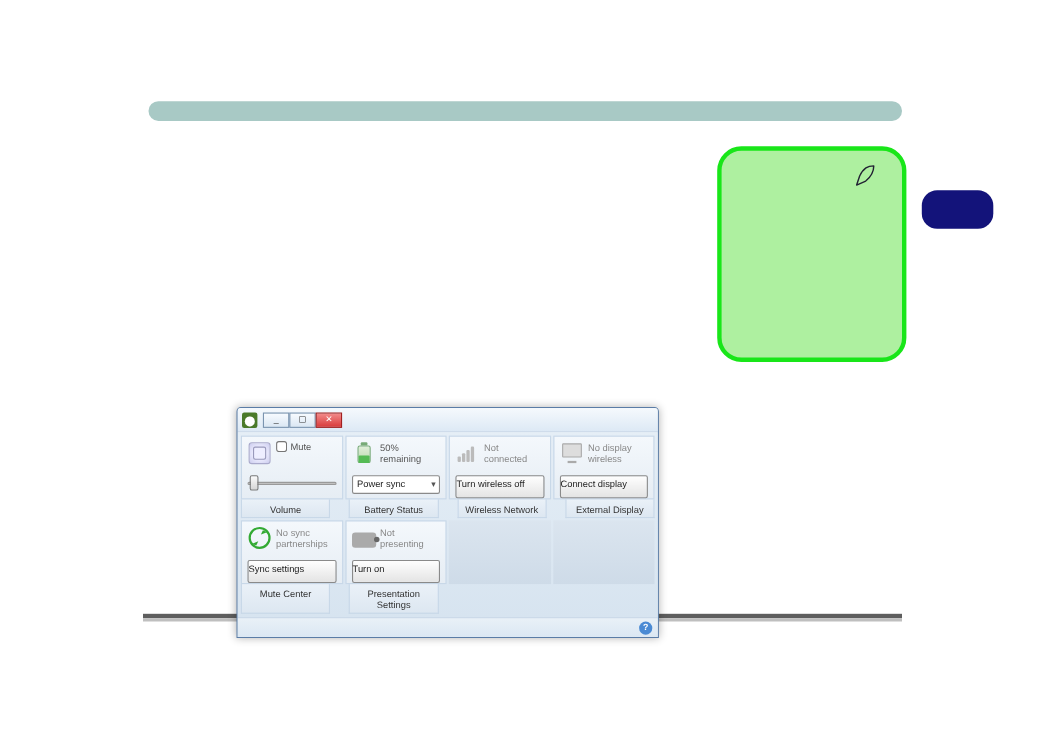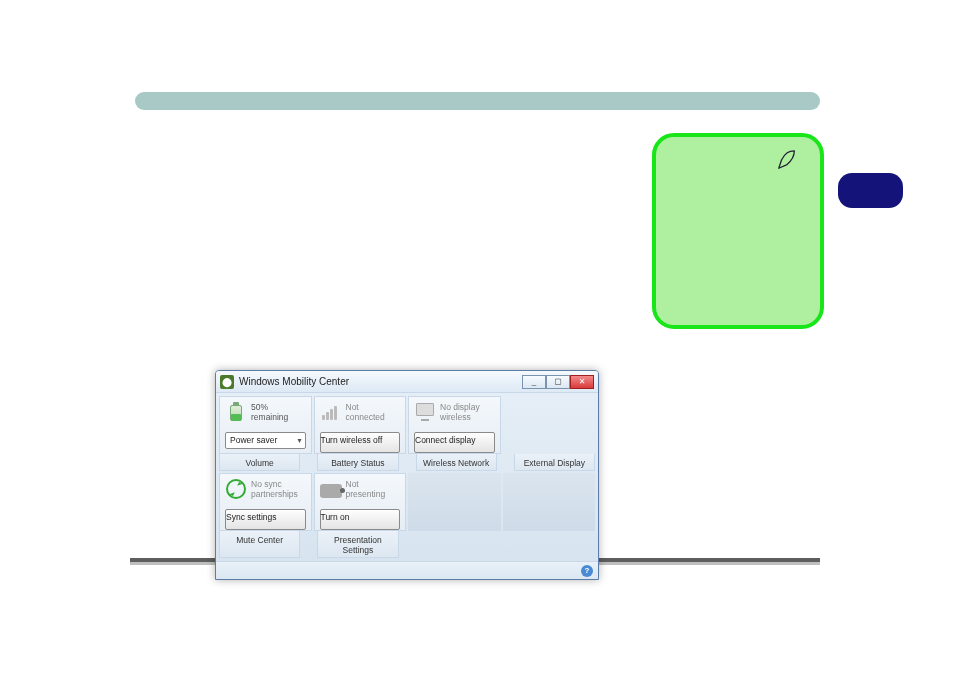--- a/index.html
+++ b/index.html
@@ -282,46 +282,62 @@
   </span>
 </div>
 <div class="bottom-shadow">
   <div class="t1"></div>
     <div class="t2"></div>
 </div>
 
 <div class="wmc">
   <div class="wmc-titlebar">
     <div class="app-icon">⬤</div>
-    <div class="title">Windows Mobility Center</div>
     <div class="win-btns">
       <div class="win-btn">_</div>
       <div class="win-btn">▢</div>
       <div class="win-btn close">✕</div>
     </div>
   </div>
 
   <div class="wmc-body">
 
     <div class="tile-grid">
 
+      <div class="tile">
+        <div class="tile-top">
+          <div class="tile-icon">
+              <div class="ico-speaker"></div>
+            </div>
+          <label class="tile-mute">
+            <input type="checkbox" style="">
+            <span>Mute</span>
+          </label>
+        </div>
+        <div class="tile-ctrl">
+          <div class="slider">
+            <div class="slider-track"></div>
+              <div class="slider-thumb"></div>
+          </div>
+        </div>
+      </div>
 
       <div class="tile">
         <div class="tile-top">
           <div class="tile-icon">
             <div class="ico-battery">
                 <div class="cap"></div>
                 <div class="body"></div>
                 <div class="fill"></div>
               </div>
           </div>
           <div class="tile-status">50% remaining</div>
         </div>
         <div class="tile-ctrl">
-          <div class="tile-select">Power saver</div>
+          <div class="tile-select">Power sync</div>
         </div>
       </div>
 
       <div class="tile">
         <div class="tile-top">
           <div class="tile-icon">
             <div class="ico-wifi">
                 <div class="bar b1"></div>
                 <div class="bar b2"></div>
                 <div class="bar b3"></div>

